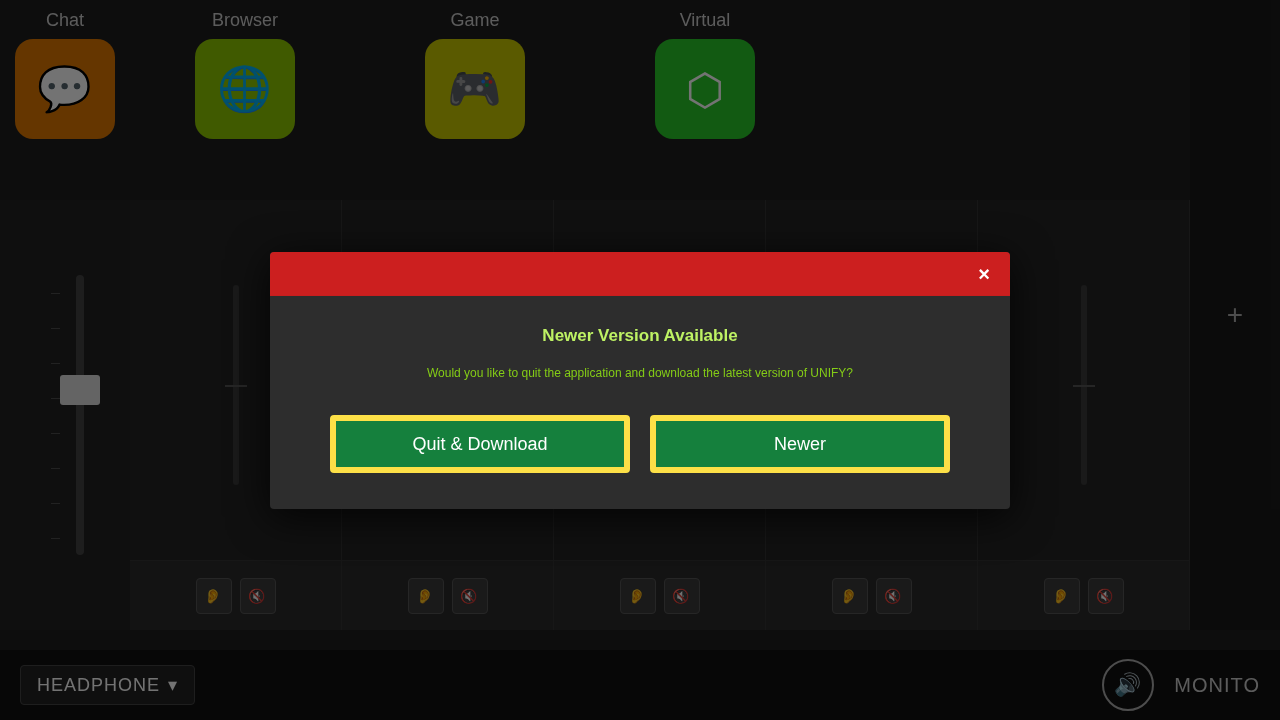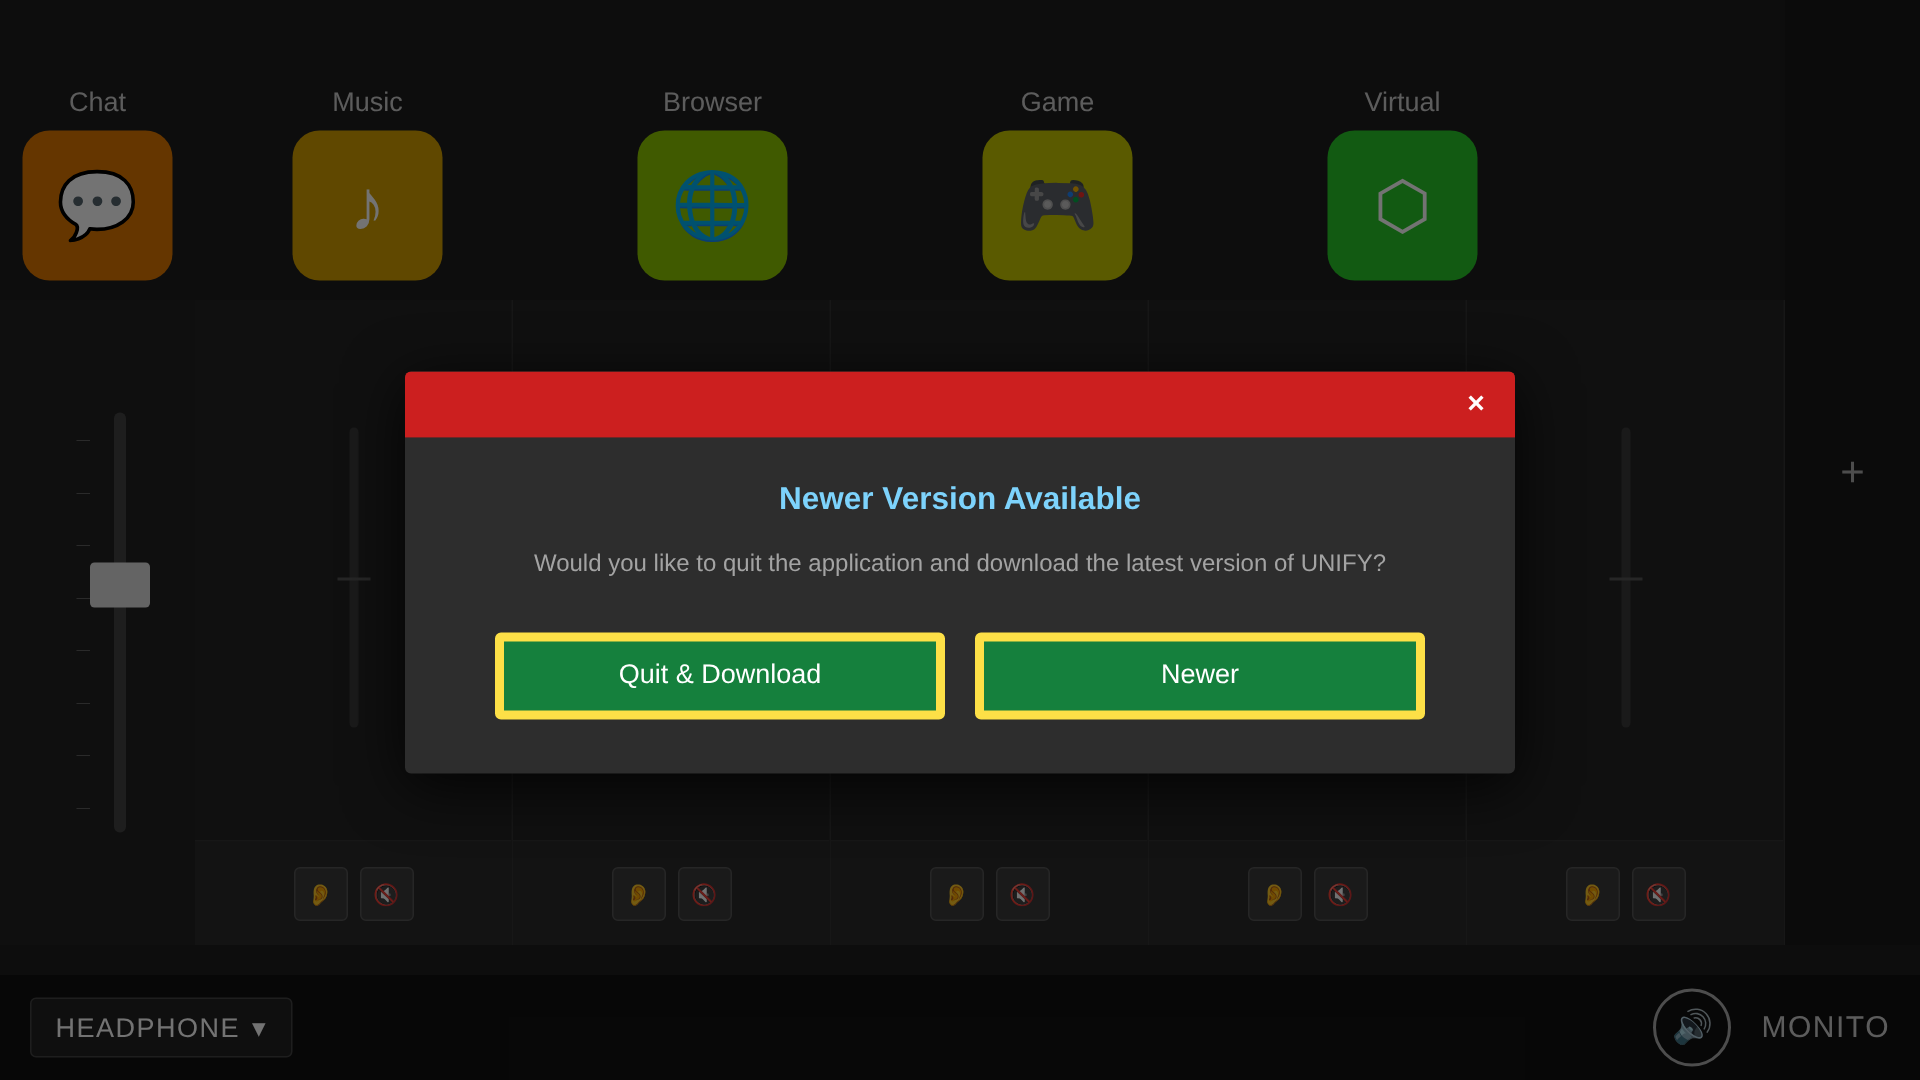--- a/index.html
+++ b/index.html
@@ -22,21 +22,20 @@
     }
 
     
     .channels-row {
       display: flex;
       align-items: flex-start;
       padding: 10px 0 0 0;
       height: 200px;
       position: relative;
       background: #1e1e1e;
-      margin-top: 48px;
     }
 
     .channel-item {
       display: flex;
       flex-direction: column;
       align-items: center;
       gap: 8px;
       width: 230px;
     }
 
@@ -310,29 +309,29 @@
       cursor: pointer;
       font-weight: bold;
     }
 
     .dialog-body {
       padding: 30px 40px 36px;
       text-align: center;
     }
 
     .dialog-title {
-      font-size: 21px;
+      font-size: 17px;
       font-weight: 700;
-      color: #7dd3fc;
+      color: #bef264;
       margin-bottom: 18px;
     }
 
     .dialog-message {
-      font-size: 16px;
-      color: #a3a3a3;
+      font-size: 12px;
+      color: #84cc16;
       line-height: 1.6;
       margin-bottom: 32px;
     }
 
     .dialog-buttons {
       display: flex;
       gap: 20px;
       justify-content: center;
     }
 
@@ -359,26 +358,20 @@
 
   <div class="channels-row">
 
     <div class="chat-col">
       <span class="channel-label">Chat</span>
       <div class="channel-icon-box orange">
         <span>💬</span>
       </div>
     </div>
 
-    <div class="channel-item">
-      <span class="channel-label">Music</span>
-      <div class="channel-icon-box gold">
-        <span style="font-size:48px;">♪</span>
-      </div>
-    </div>
 
     <div class="channel-item">
       <span class="channel-label">Browser</span>
       <div class="channel-icon-box yellow-green">
         <span>🌐</span>
       </div>
     </div>
 
     <div class="channel-item">
       <span class="channel-label">Game</span>

